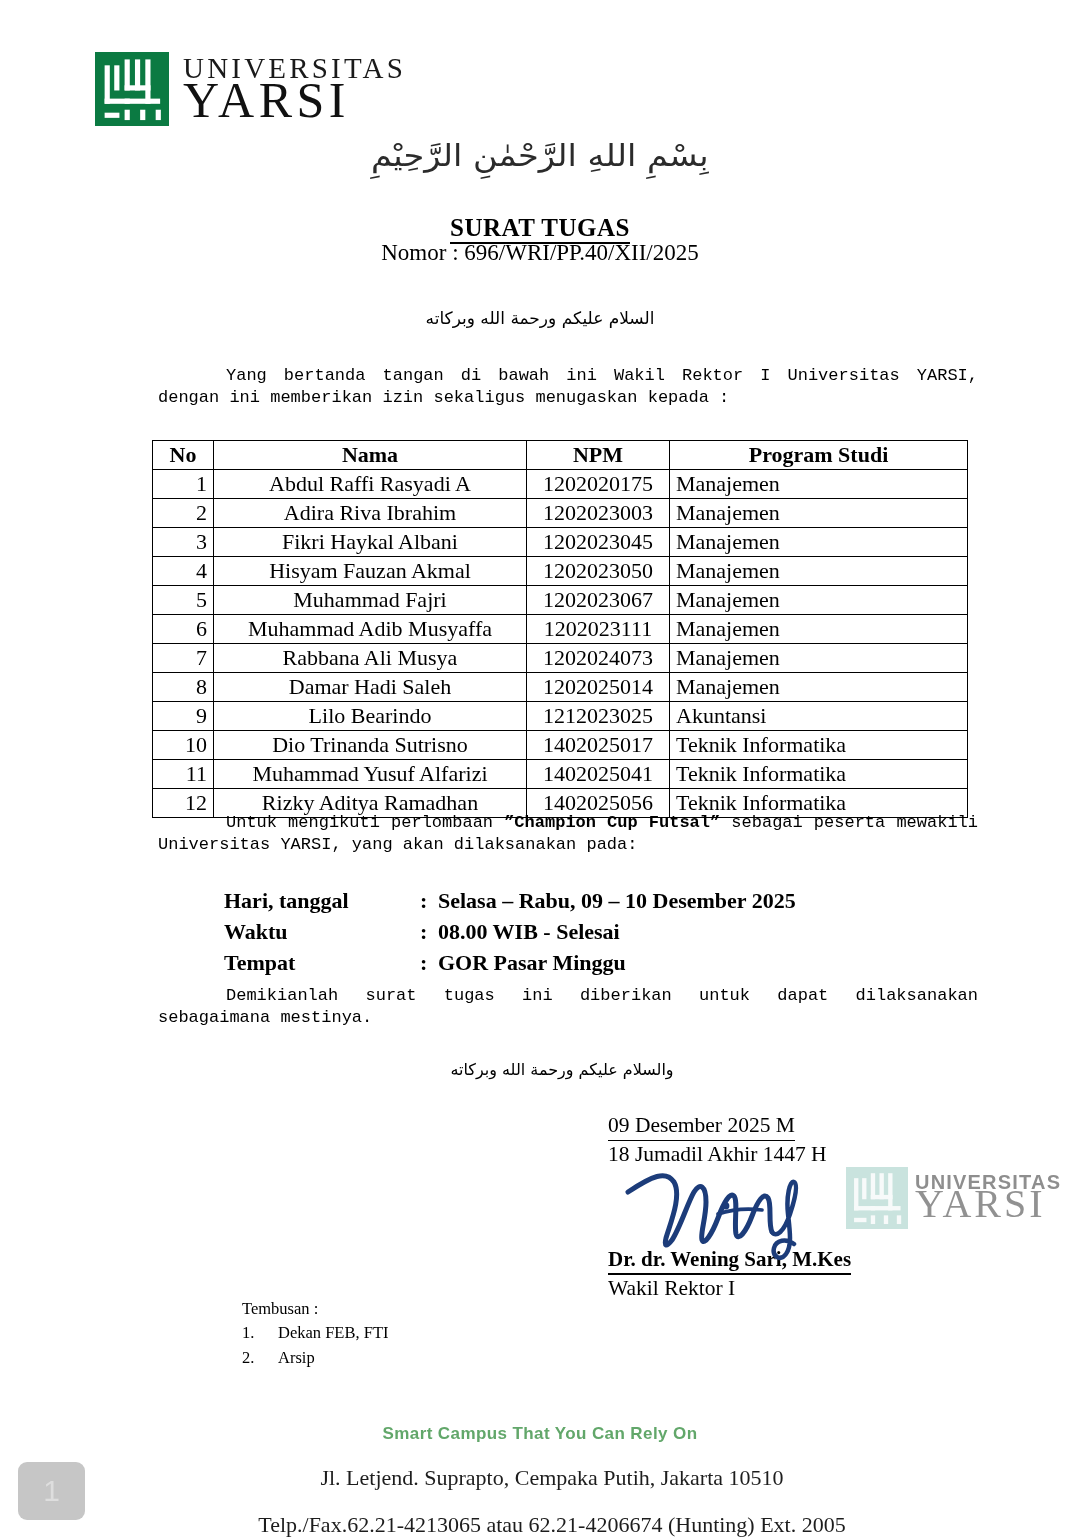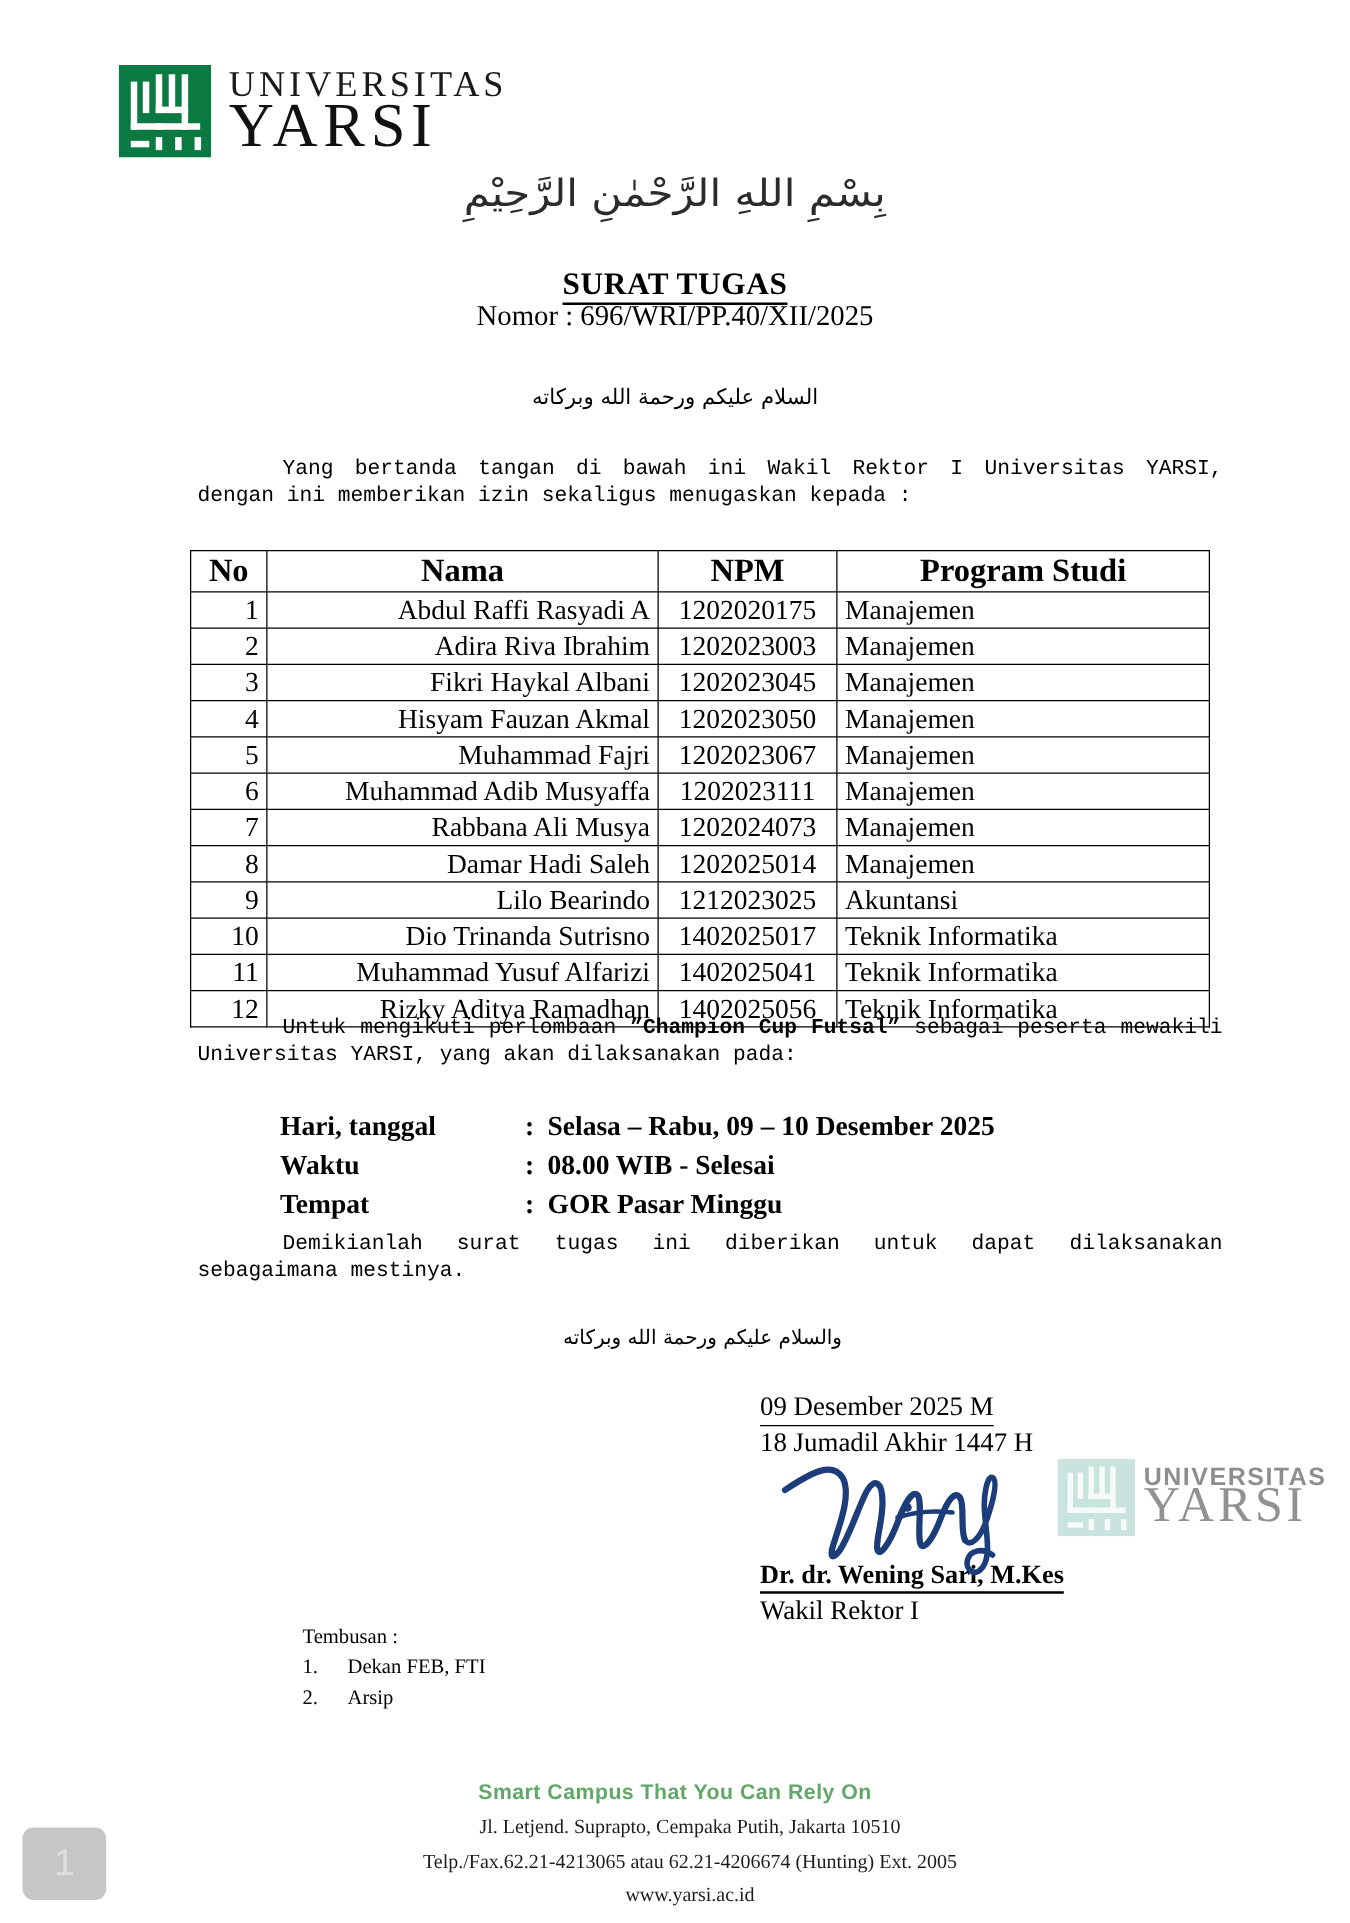--- a/index.html
+++ b/index.html
@@ -54,23 +54,23 @@
   .indent{display:inline-block;width:68px;}
 
   
   table.peserta{
     position:absolute;left:152px;top:440px;width:816px;
     border-collapse:collapse;font-size:22px;
   }
   table.peserta th,table.peserta td{
     border:1.6px solid #000;padding:1px 6px;height:25px;
   }
-  table.peserta th{font-weight:bold;text-align:center;font-size:26px;}
+  table.peserta th{font-weight:bold;text-align:center;font-size:22px;}
   td.c-no{width:48px;text-align:right;padding-right:9px;}
-  td.c-nama{width:300px;text-align:right;}
+  td.c-nama{width:300px;text-align:center;}
   td.c-npm{width:130px;text-align:center;}
   td.c-prodi{text-align:left;}
 
   
   .details{position:absolute;left:224px;top:885px;font-size:22px;font-weight:bold;line-height:1.42;}
   .details .row{display:flex;}
   .details .lbl{width:196px;}
   .details .sep{width:18px;}
 
   
@@ -95,21 +95,21 @@
   .wm-yarsi{font-family:"Liberation Serif",serif;font-size:40px;letter-spacing:3px;color:#4f4f4f;margin-top:-6px;}
 
   
   .tembusan{position:absolute;left:242px;top:1297px;font-size:16.5px;line-height:1.47;}
   .tembusan .tb-row{display:flex;}
   .tembusan .tb-num{width:36px;}
 
   
   .footer{position:absolute;left:0;right:0;top:1424px;text-align:center;}
   .tagline{font-family:"Liberation Sans",sans-serif;font-size:17px;font-weight:bold;color:#62a76a;letter-spacing:.4px;}
-  .addr{font-size:16px;line-height:1.23;color:#1d1d1d;margin-top:8px;padding-left:24px;}
+  .addr{font-size:22px;line-height:1.23;color:#1d1d1d;margin-top:20px;padding-left:24px;}
 
   
   .page-badge{
     position:absolute;left:18px;top:1462px;width:67px;height:58px;
     background:#c6c6c6;border-radius:9px;
     display:flex;align-items:center;justify-content:center;
     color:#dedede;font-family:"Liberation Sans",sans-serif;font-size:30px;
   }
 </style>
 </head>

